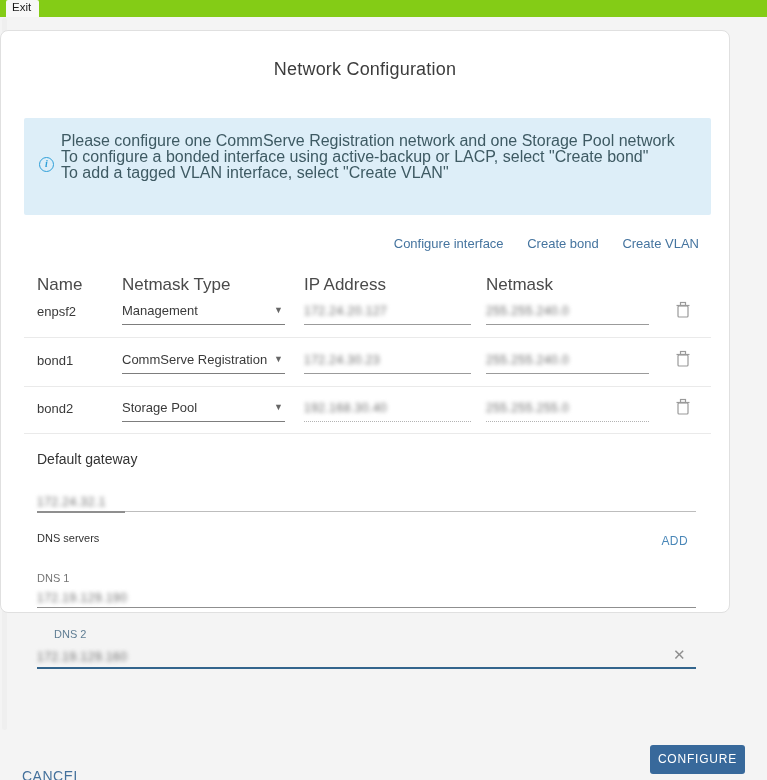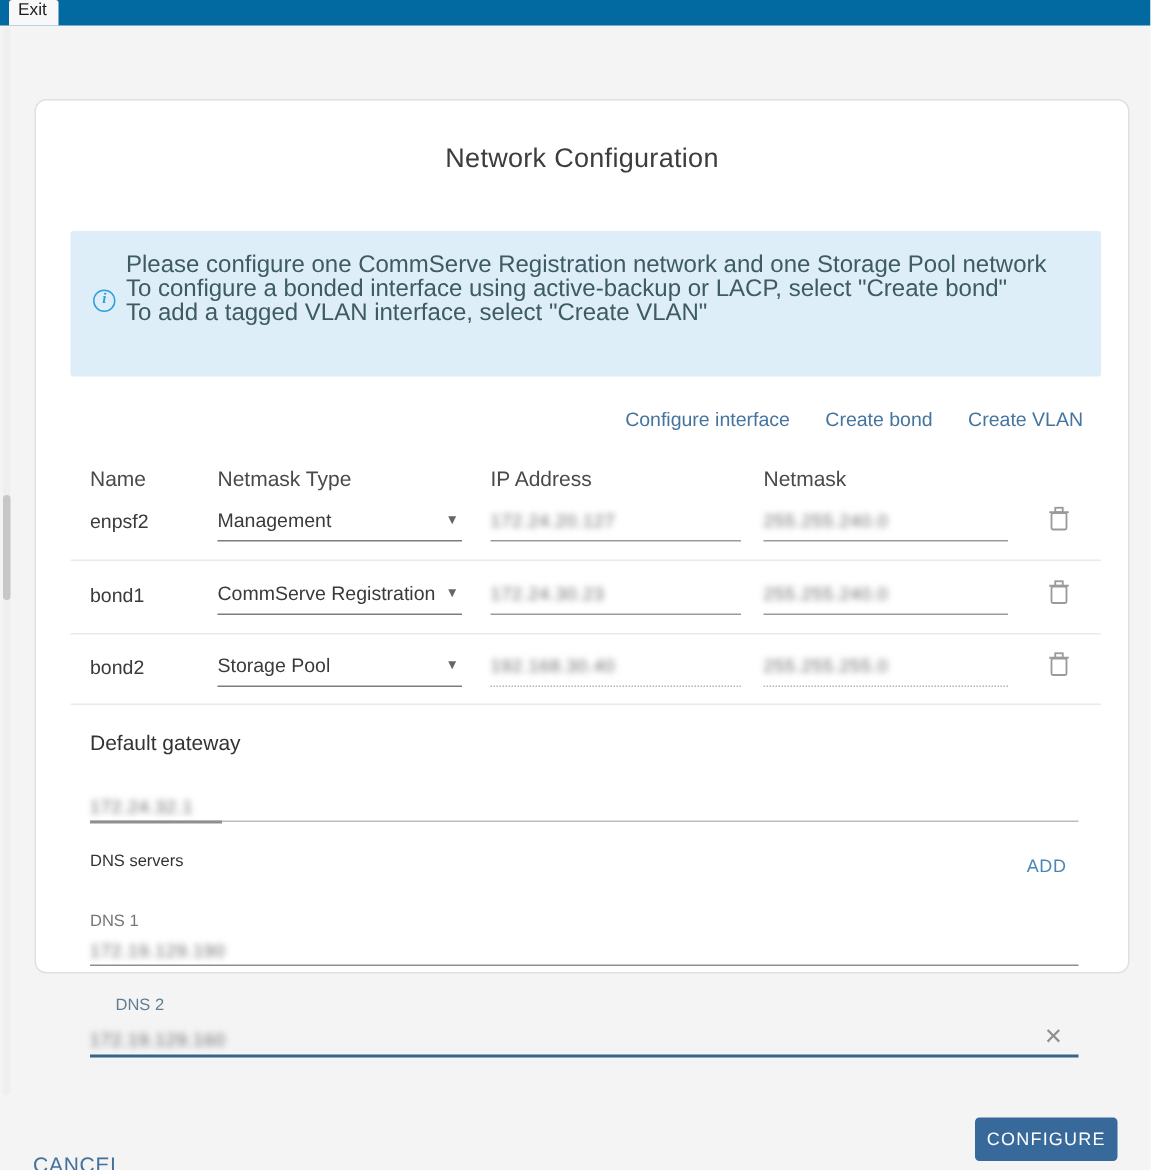--- a/index.html
+++ b/index.html
@@ -1,46 +1,46 @@
 <!DOCTYPE html>
 <html><head>
 <meta charset="utf-8">
 <style>
   * { margin:0; padding:0; box-sizing:border-box; }
   html,body { width:767px; height:780px; font-family:"Liberation Sans", sans-serif; }
   body { background:#f4f4f4; position:relative; overflow:hidden; }
 
   
-  .top-strip { position:absolute; left:0; top:0; width:767px; height:17px; background:#0369a1;padding-left:40px; }
+  .top-strip { position:absolute; left:0; top:0; width:767px; height:17px; background:#84cc16;padding-left:40px; }
   .exit-tab { position:absolute; left:6px; top:0; height:17px; background:#f8f8f8;
               padding:1px 8px 0 6px; font-size:11.5px; color:#1c1c1c;
               border-radius:2px 2px 0 0; cursor:default; }
 
   
   .left-scroll-track { position:absolute; left:2px; top:18px; width:5px; height:712px; background:#efefef; border-radius:3px; }
   .left-scroll-thumb { position:absolute; left:0; top:312px; width:5px; height:70px; background:#c7c7c7; border-radius:3px; }
 
   
-  .card { position:absolute; left:23px; top:30px; width:730px; height:583px;
-          background:#ffffff; border:1px solid #e0e0e0; border-radius:8px;margin-top:36px; }
+  .card { position:absolute; left:0; top:30px; width:730px; height:583px;
+          background:#ffffff; border:1px solid #e0e0e0; border-radius:8px; }
 
   .title { position:absolute; top:28px; left:0; right:0; text-align:center;
            font-size:18px; color:#3c3c3c; letter-spacing:0.2px; }
 
   .info-banner { position:absolute; left:23px; top:87px; width:687px; height:97px;
                  background:#ddeef8; border-radius:2px; }
   .info-icon { position:absolute; left:15px; top:39px; width:15px; height:15px;
                border:1.5px solid #2e9fd9; border-radius:50%; color:#2e9fd9;
                font-size:10px; line-height:12px; text-align:center; font-family:"Liberation Serif", serif; font-style:italic; font-weight:bold; }
   .info-lines { position:absolute; left:37px; top:15px; font-size:16px; line-height:16px; color:#3e5a63; }
 
   .links-row { position:absolute; top:205px; right:30px; font-size:13px; color:#45749f; }
   .links-row span { margin-left:20px; cursor:pointer; }
 
-  .col-head { position:absolute; font-size:14px; color:#4a4a4a; }
+  .col-head { position:absolute; font-size:17px; color:#4a4a4a; }
   .h-name { left:36px; top:244px; } .h-type { left:121px; top:244px; }
   .h-ip { left:303px; top:244px; } .h-mask { left:485px; top:244px; }
 
   .net-row { position:absolute; left:0; width:730px; height:30px; }
   .r1 { top:268px; } .r2 { top:317px; } .r3 { top:365px; }
   .if-name { position:absolute; left:36px; top:5px; font-size:13px; color:#3a3a3a; }
   .select { position:absolute; left:121px; top:0; width:163px; height:26px;
             border-bottom:1px solid #7d7d7d; font-size:13px; color:#3a3a3a; padding-top:4px; cursor:pointer; }
   .caret { position:absolute; right:2px; top:6px; font-size:9px; color:#666; }
   .field { position:absolute; top:0; height:26px; font-size:12px; padding-top:5px; }

